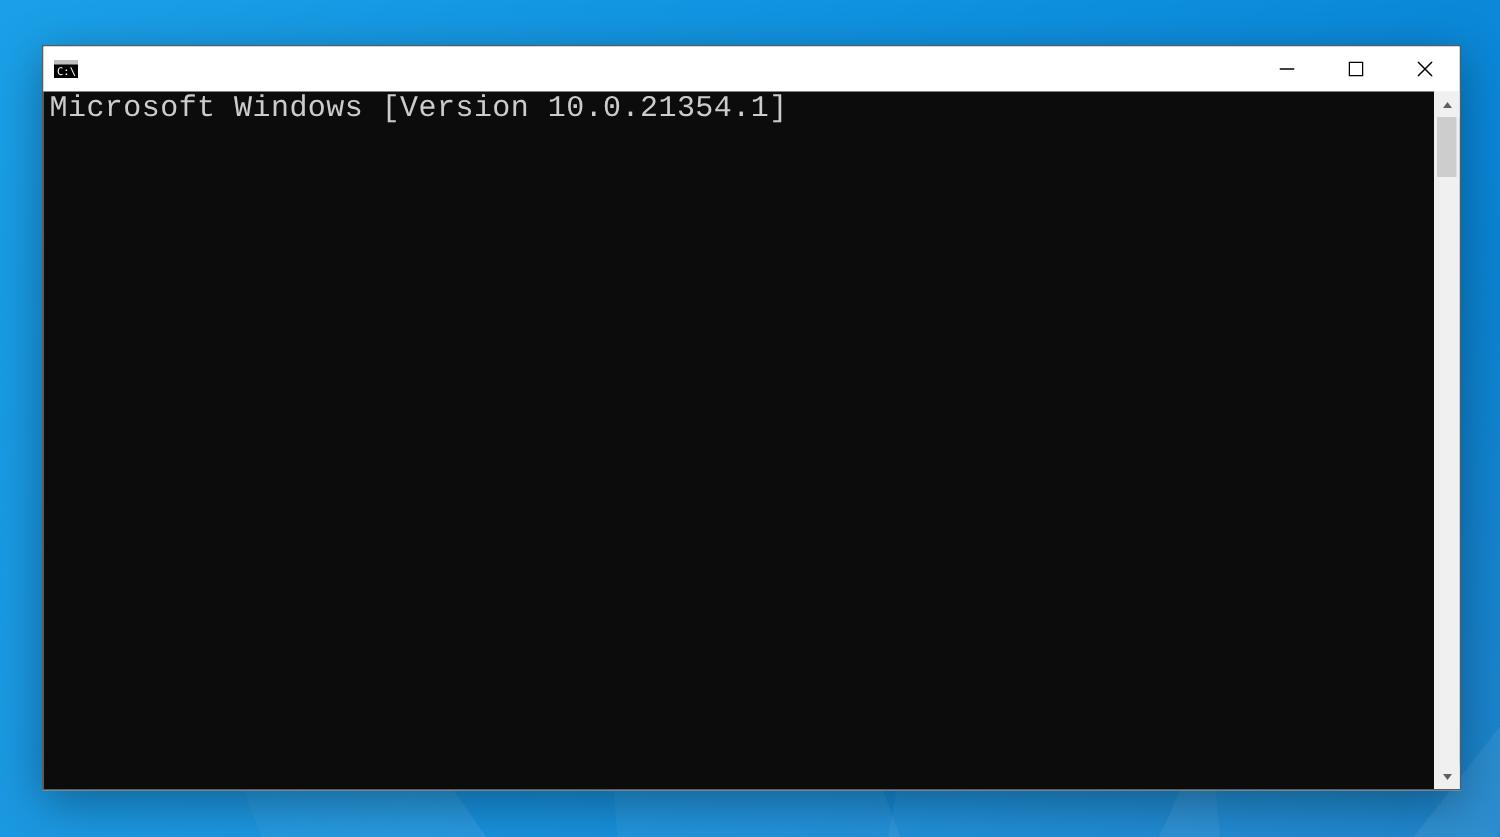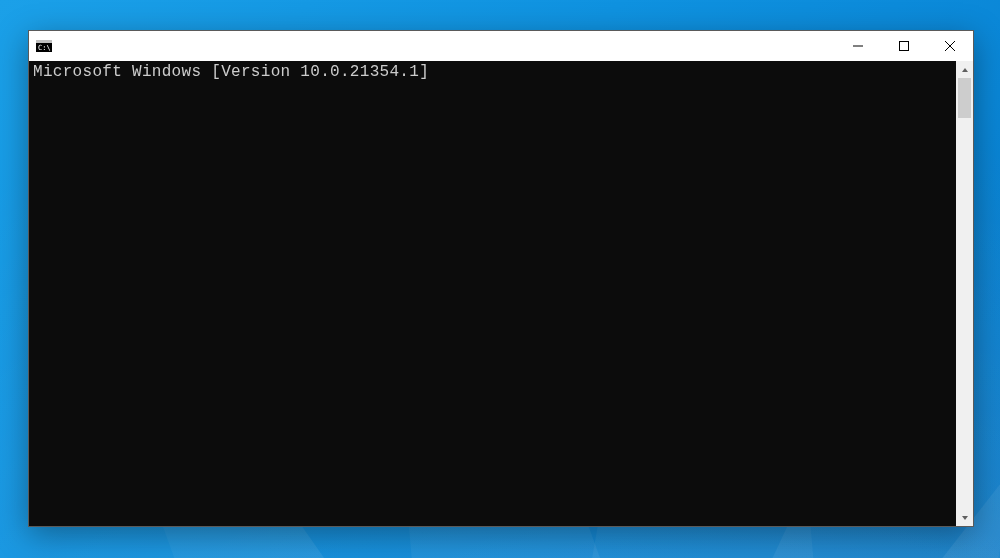--- a/index.html
+++ b/index.html
@@ -77,21 +77,21 @@
   .client {
     flex: 1;
     display: flex;
     min-height: 0;
   }
   .terminal {
     flex: 1;
     background: #0c0c0c;
     color: #cccccc;
     font-family: Consolas, "Courier New", monospace;
-    font-size: 16px;
+    font-size: 20px;
     line-height: 19px;
     padding: 2px 4px 4px 4px;
     white-space: pre;
     overflow: hidden;
     letter-spacing: 0.3px;
   }
   .terminal .line { display:block; }
   .cursor {
     display: inline-block;
     width: 9px;

